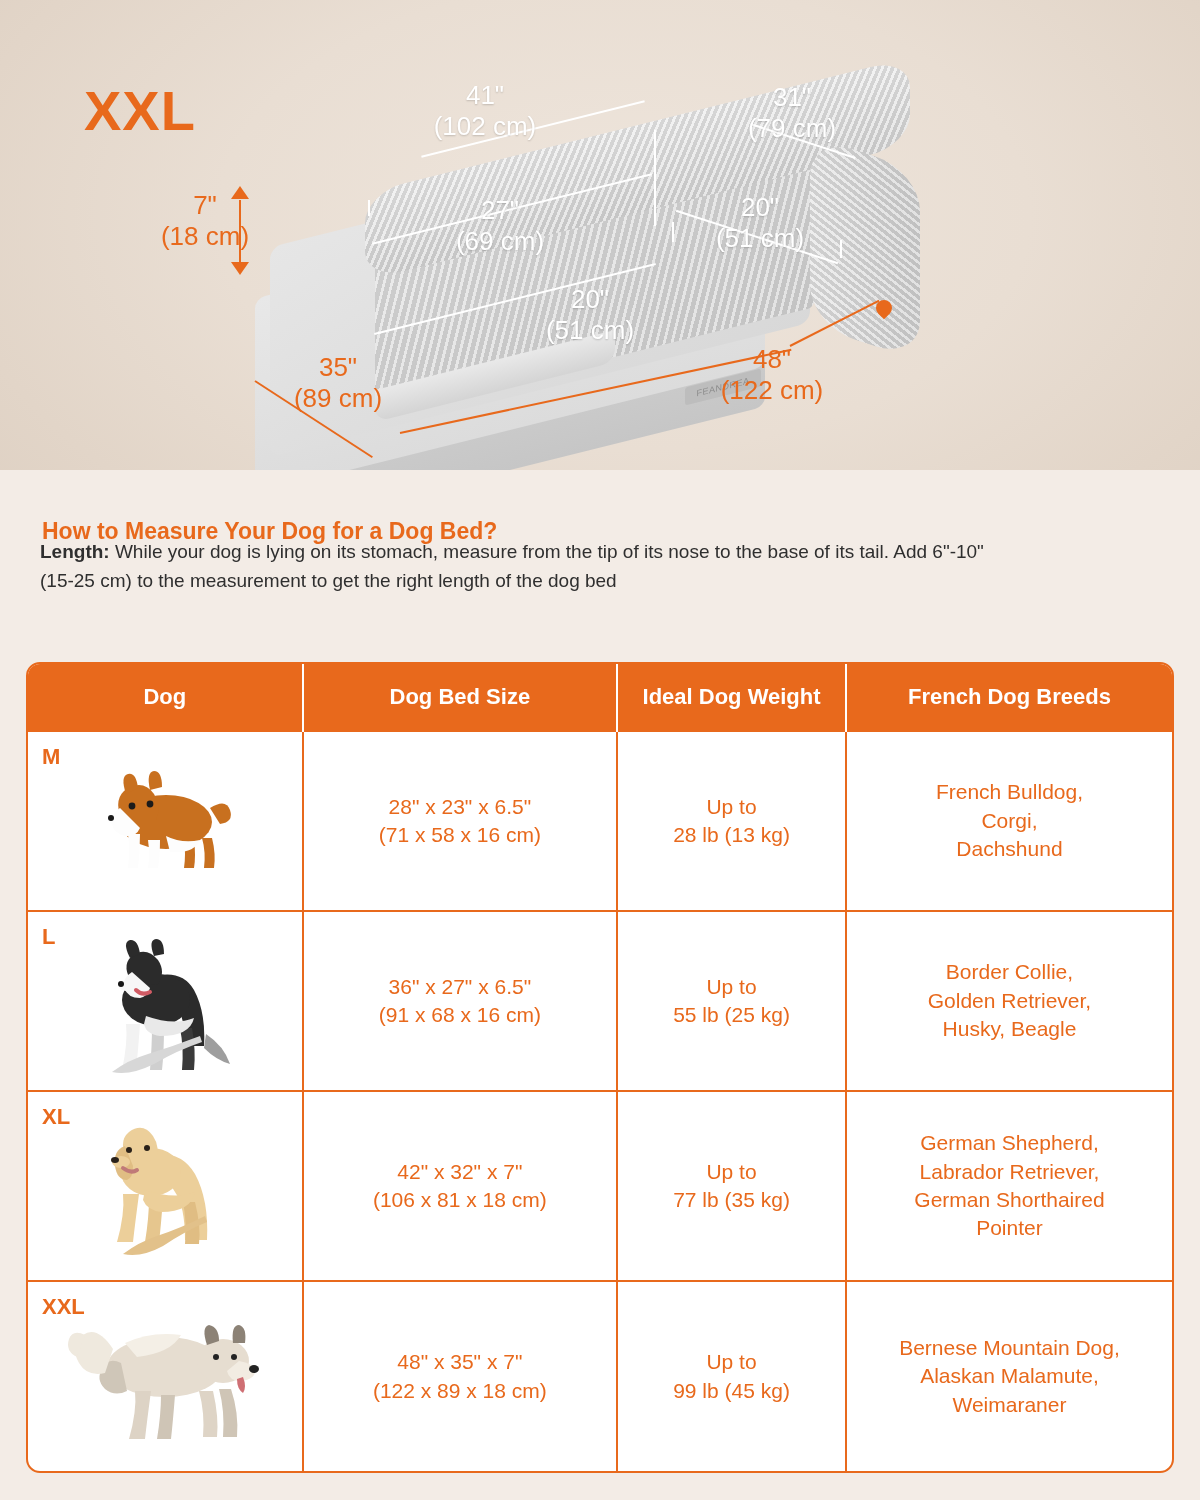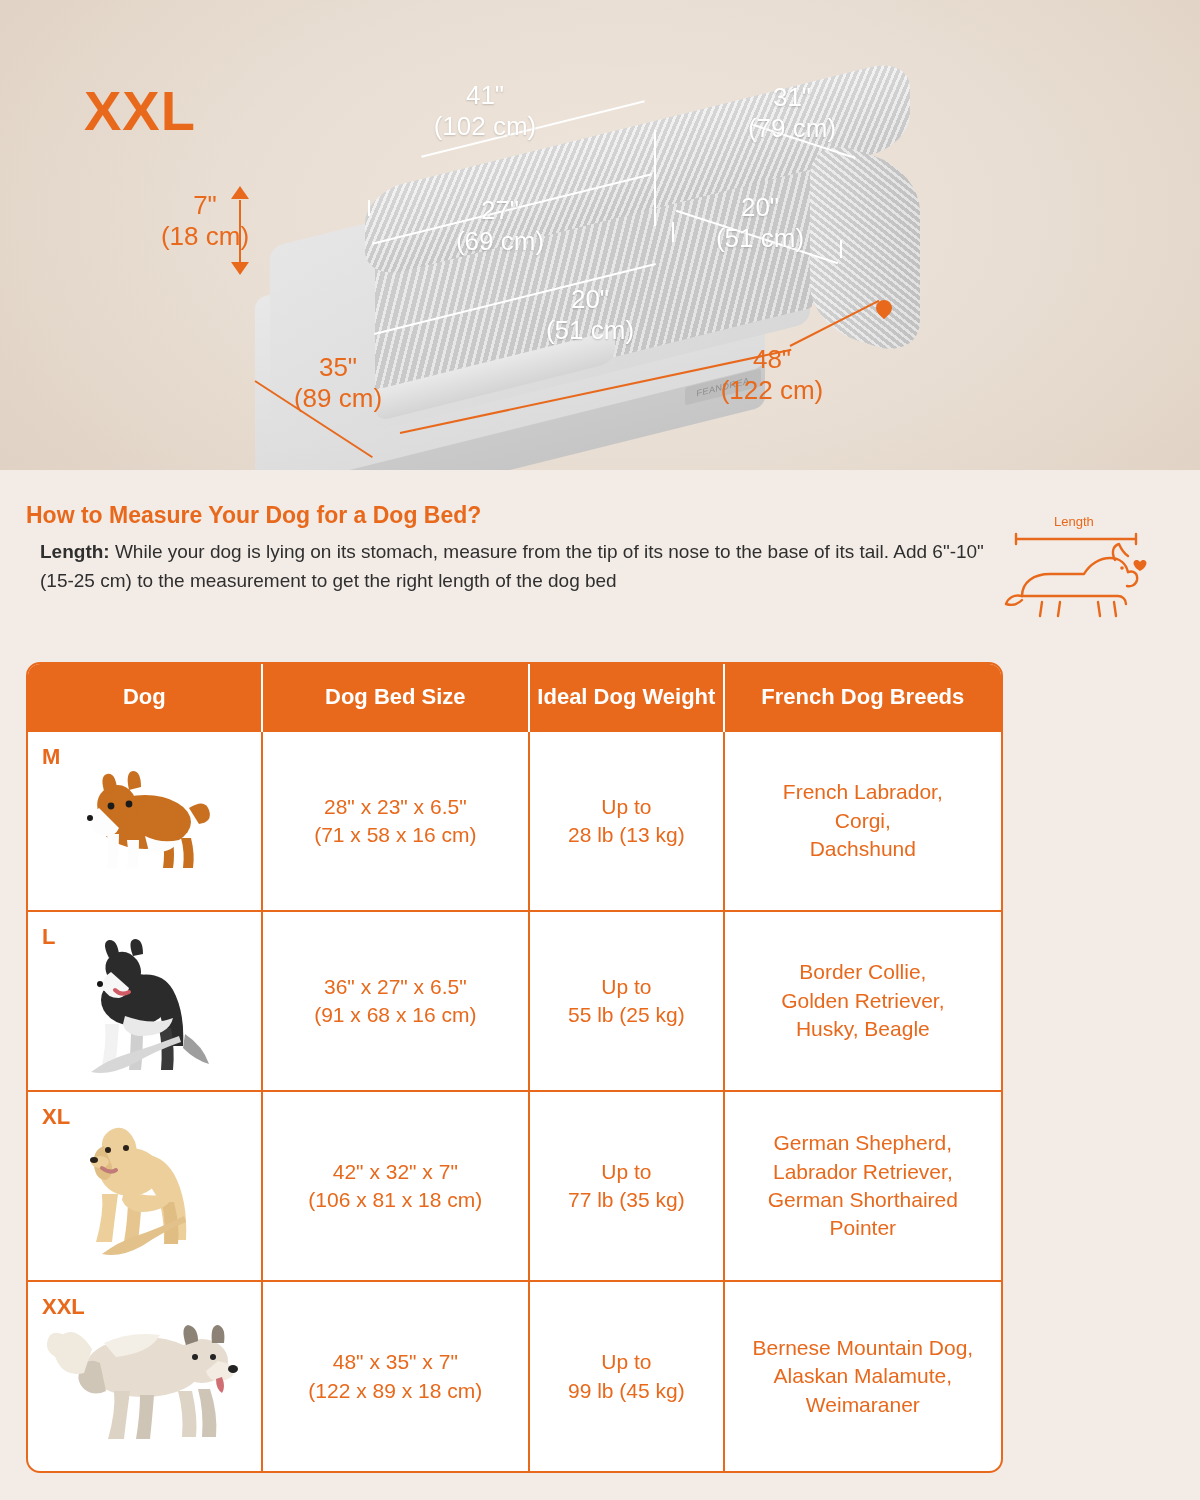--- a/index.html
+++ b/index.html
@@ -110,35 +110,35 @@
     position:absolute; width:16px;height:16px;background:#e8691c;border-radius:50% 50% 50% 0;
     transform:rotate(-45deg);
   }
 
   
   .measure {
     position:absolute; left:0; top:470px; width:1200px; height:190px;
     background:#f3ece6;
   }
   .measure h2 {
-    margin:0; position:absolute; left:26px; top:32px;
+    margin:16px; position:absolute; left:26px; top:32px;
     font-size:23px; font-weight:bold; color:#e8691c;
   }
   .measure .body {
     position:absolute; left:40px; top:68px; width:950px;
     font-size:19px; color:#2f2f2f; line-height:1.5;
   }
   .measure .note { font-size:17.5px; color:#3a3a3a; }
 
   .dog-icon { position:absolute; right:48px; top:48px; width:150px; height:110px; }
   .dog-icon .len-label { position:absolute; left:52px; top:-4px; font-size:13px; color:#e8691c; }
 
   
   .table-wrap {
-    position:absolute; left:26px; top:662px; width:977px;
+    position:absolute; left:26px; top:662px; width:1148px;
     border:2px solid #e8691c; border-radius:14px; overflow:hidden;
     background:#ffffff;
   }
   table { border-collapse:collapse; width:100%; table-layout:fixed; }
   thead th {
     background:#e8691c; color:#fff; font-size:22px; font-weight:bold;
     padding:20px 6px; text-align:center;
     border-right:2px solid #ffffff;
   }
   thead th:last-child { border-right:none; }
@@ -240,34 +240,20 @@
     <span>(122 cm)</span>
   </div>
 </div>
 
 <div class="measure">
   <h2>How to Measure Your Dog for a Dog Bed?</h2>
   <div class="body">
     <span style="font-weight:bold;">Length:</span><span> While your dog is lying on its stomach, measure from the tip of its nose to the base of its tail. Add 6"-10" (15-25 cm) to the measurement to get the right length of the dog bed</span>
   </div>
 
-  <div class="dog-icon">
-    <div class="len-label">Length</div>
-    <svg width="150" height="110" viewBox="0 0 150 110" fill="none" stroke="#e8691c" stroke-width="2.4" stroke-linecap="round" stroke-linejoin="round">
-      <path d="M14 16 L14 26 M14 21 L134 21 M134 16 L134 26"></path>
-      <path d="M20 78 c0 -14 12 -22 28 -22 h34 c6 -10 16 -16 26 -16 c10 0 16 6 18 14"></path>
-      <path d="M126 54 c6 -2 10 2 9 8 c-1 5 -6 7 -10 6"></path>
-      <path d="M113 42 c-4 -8 -2 -14 4 -16 c3 7 6 10 9 12"></path>
-      <circle cx="120" cy="50" r="1.8" fill="#e8691c" stroke="none"></circle>
-      <path d="M20 78 h96 c4 0 8 3 8 8"></path>
-      <path d="M40 84 l-2 14 M58 84 l-2 14 M96 84 l2 14 M112 84 l2 14"></path>
-      <path d="M20 78 c-8 -2 -14 2 -16 8 c6 2 12 0 16 -4"></path>
-      <path d="M138 44 c3 -4 8 -1 6 3 c-1 3 -4 5 -6 6 c-2 -1 -5 -3 -6 -6 c-2 -4 3 -7 6 -3z" fill="#e8691c" stroke="none"></path>
-    </svg>
-  </div>
 </div>
 
 <div class="table-wrap">
   <table>
     <colgroup>
         <col class="c1">
         <col class="c2">
         <col class="c3">
         <col class="c4">
       </colgroup>
@@ -303,21 +289,21 @@
           </svg>
         </td>
         <td>
           <div>28" x 23" x 6.5"</div>
           <div>(71 x 58 x 16 cm)</div>
         </td>
         <td>
           <div>Up to</div>
           <div>28 lb (13 kg)</div>
         </td>
-        <td class="breed" style="white-space:pre-line;">French Labrador,
+        <td class="breed" style="white-space:pre-line;">French Bulldog,
 Corgi,
 Dachshund</td>
       </tr>
 
       <tr>
         <td class="size-cell">
           <span class="sz">L</span>
           <svg class="dogpic" width="210" height="150" viewBox="0 0 210 150">
             <path d="M96 46 q26 -6 38 14 q12 22 10 56 h-18 q-2 -28 -8 -38z" fill="#2b2b2b"></path>
             <ellipse cx="96" cy="70" rx="34" ry="26" fill="#2b2b2b"></ellipse>

